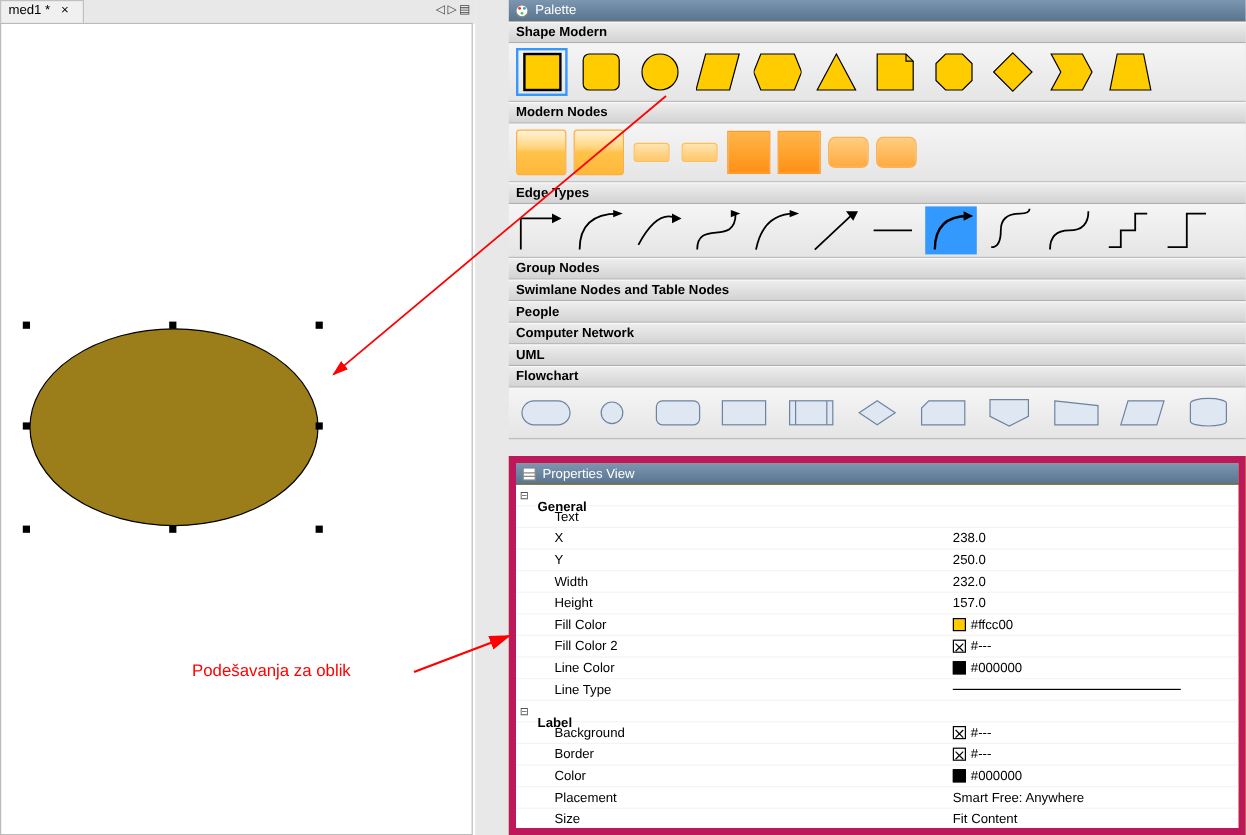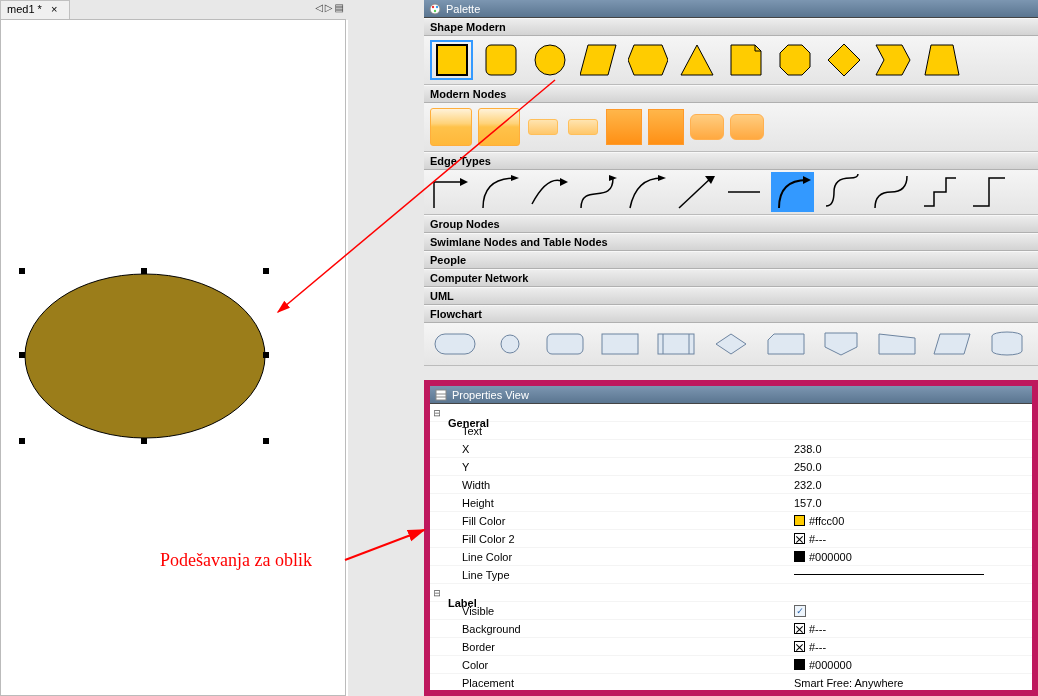--- a/index.html
+++ b/index.html
@@ -1,18 +1,18 @@
 <!DOCTYPE html>
 <html><head>
 <meta charset="utf-8">
 <style>
 * { box-sizing: border-box; margin: 0; padding: 0; font-family: Tahoma, Arial, sans-serif; font-size: 11px; }
 body { width: 1038px; height: 696px; background: #e8e8e8; position: relative; overflow: hidden; }
 
-.left-pane { position: absolute; left: 0; top: 0; width: 348px; height: 696px; background: #fff; }
+.left-pane { position: absolute; left: 0; top: 0; width: 396px; height: 696px; background: #fff; }
 .tab-bar-area { height: 20px; background: #e8e8e8; position: relative; }
 .tab { position: absolute; left: 0; top: 0; height: 20px; background: #f0f0f0; border: 1px solid #c0c0c0; padding: 2px 6px; border-bottom: none;}
 .tab span { margin-right: 6px; }
 .tab-close { cursor: pointer; }
 .tab-nav { position: absolute; right: 4px; top: 2px; display: flex; gap: 2px; }
 .tab-nav span { font-size: 10px; color: #444; cursor: pointer;}
 
 .canvas { position: absolute; left: 0; top: 19px; right: 2px; bottom: 0; background: #fff; border: 1px solid #bbb; }
 .shape-ellipse { position: absolute; left: 22px; top: 252px; width: 245px; height: 168px; }
 .shape-ellipse ellipse { fill: #9b7d1a; stroke: #000; stroke-width: 1; }
@@ -47,21 +47,21 @@
 .pv-lab.sub { padding-left: 18px; color:#000;}
 .pv-lab.bold { font-weight: bold; margin-top: 20px; }
 .pv-val { flex: 1; display: flex; align-items: center; gap: 4px; }
 .swatch { width: 11px; height: 11px; border:1px solid #000; }
 .swatchx { width: 11px; height: 11px; border:1px solid #000; position:relative;}
 .swatchx:before,.swatchx:after{content:"";position:absolute;left:0;top:50%;width:100%;border-top:1px solid #000;}
 .swatchx:before{transform:rotate(45deg);} .swatchx:after{transform:rotate(-45deg);}
 .chkbox { width:12px; height:12px; border:1px solid #666; background:#eef5fc; font-size:9px; text-align:center; line-height:10px; color:#2a63aa;}
 
 .arrow-anno { position: absolute; pointer-events:none; }
-.anno-text { position: absolute; color: #ff0000; font-size: 18px; font-family: Liberation Serif, serif; }
+.anno-text { position: absolute; color: #ff0000; font-size: 14px; font-family: Liberation Sans, sans-serif; }
 .linetype-sample { width:190px; border-top:1px solid #000;}
 </style>
 </head>
 <body>
 
 <div class="left-pane">
   <div class="tab-bar-area">
     <div class="tab">
       <span>med1 *</span>
       <span class="tab-close">×</span>
@@ -399,27 +399,20 @@
           <span class="pv-val">
             <span class="linetype-sample"></span>
           </span>
         </div>
       <div class="pv-row">
           <span class="pv-expand">⊟</span>
           <span class="pv-lab bold">Label</span>
         </div>
       <div class="pv-row">
           <span class="pv-expand"></span>
-          <span class="pv-lab sub">Visible</span>
-          <span class="pv-val">
-            <span class="chkbox">✓</span>
-          </span>
-        </div>
-      <div class="pv-row">
-          <span class="pv-expand"></span>
           <span class="pv-lab sub">Background</span>
           <span class="pv-val">
             <span class="swatchx"></span>
             <span>#---</span>
           </span>
         </div>
       <div class="pv-row">
           <span class="pv-expand"></span>
           <span class="pv-lab sub">Border</span>
           <span class="pv-val">

